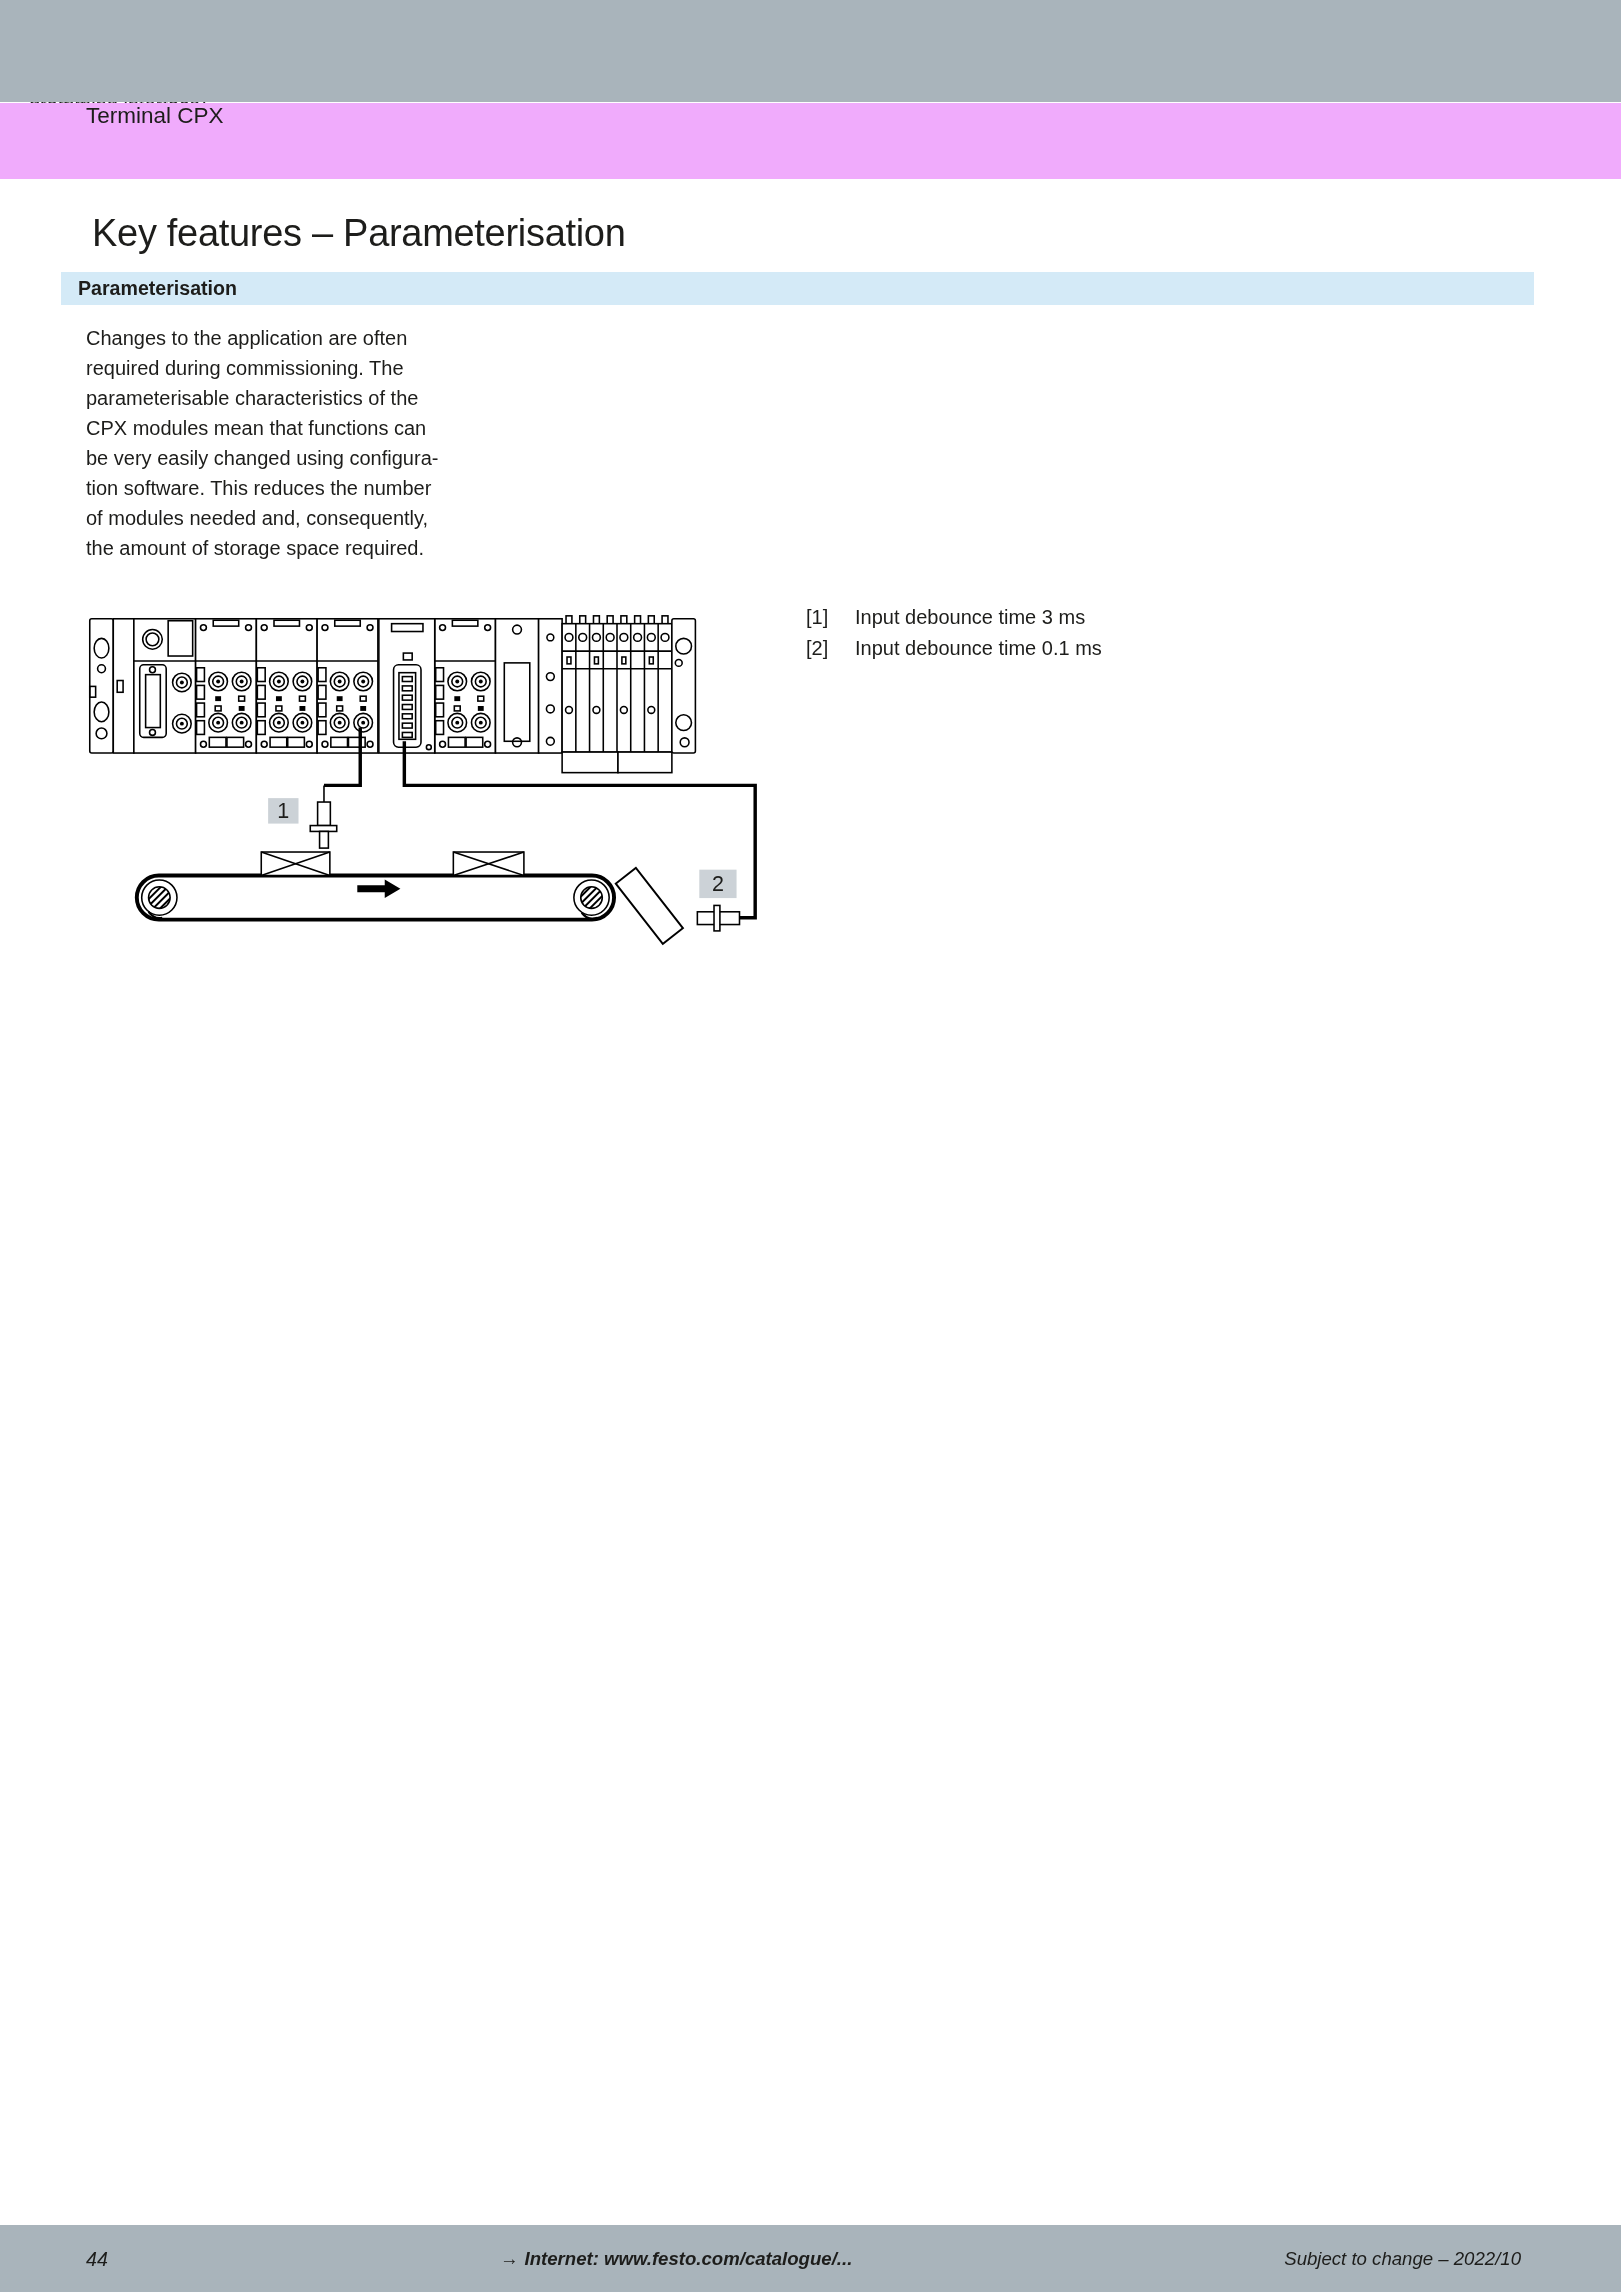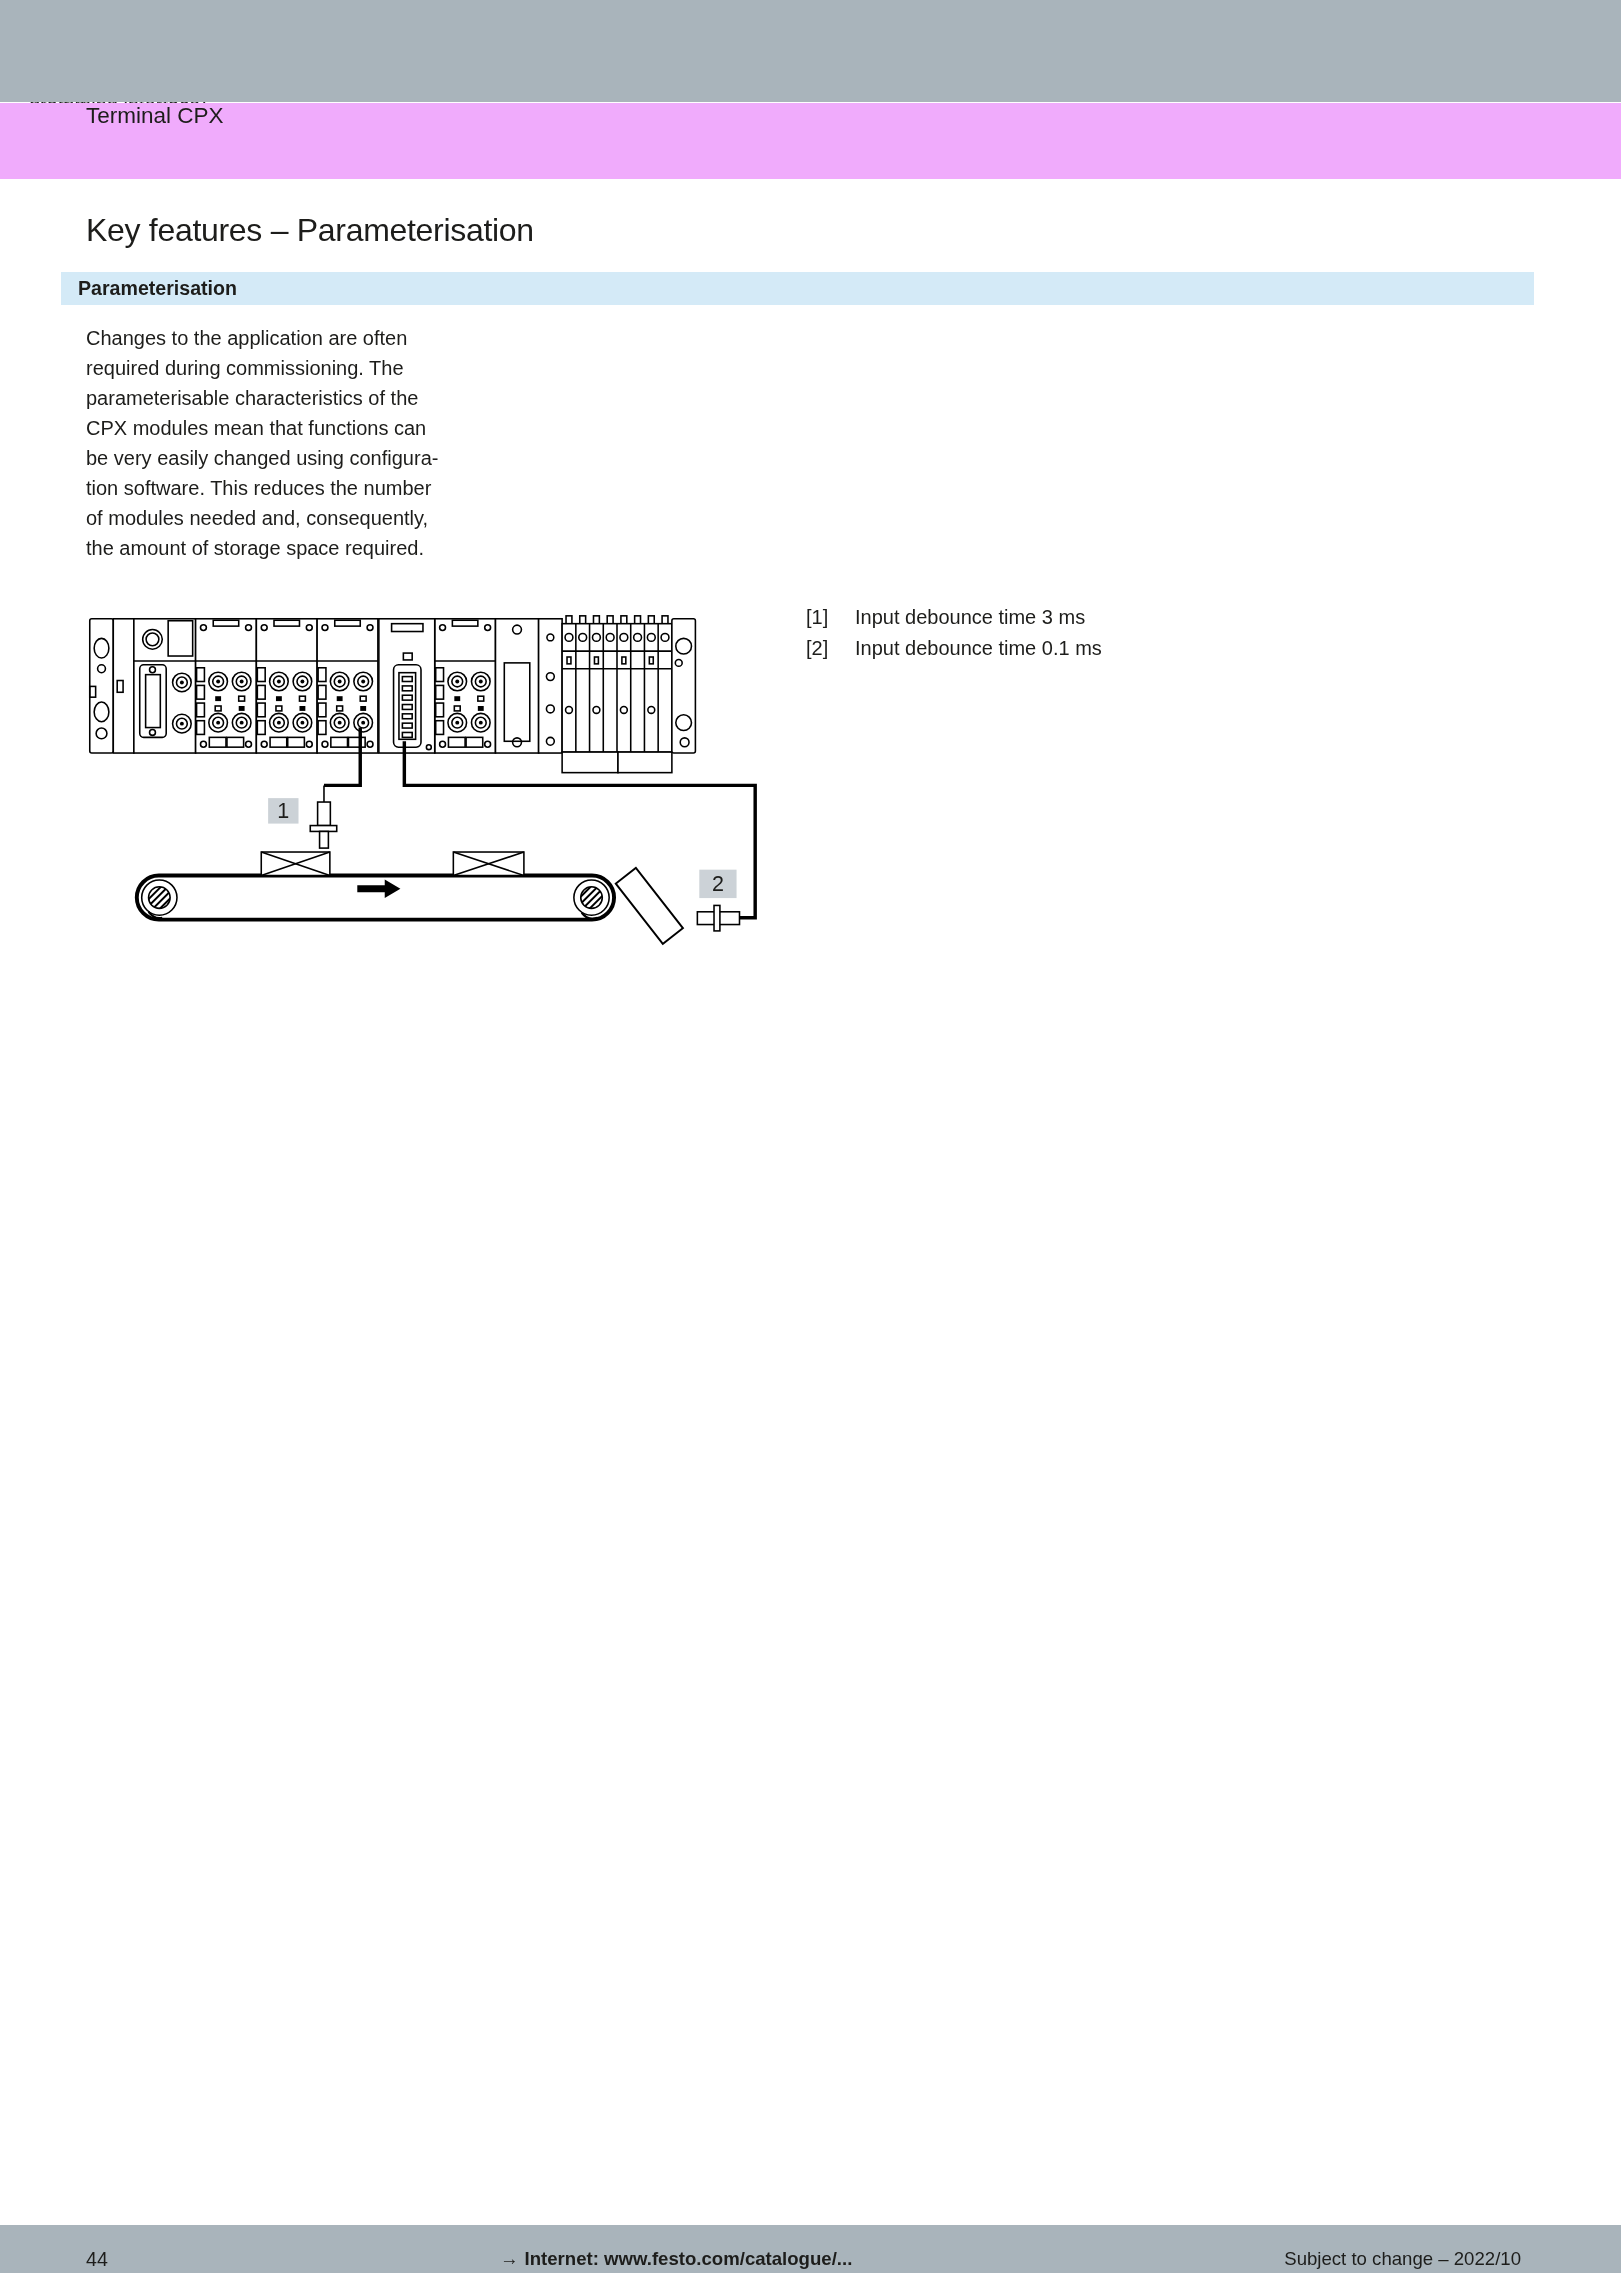--- a/index.html
+++ b/index.html
@@ -9,41 +9,42 @@
     font-family:"Liberation Sans","DejaVu Sans",sans-serif;
     color:#1d1d1b;
   }
   .band-top{position:absolute;left:0;top:0;width:1621px;height:102px;background:#a9b4bb;}
   .band-product{
     position:absolute;left:0;top:103px;width:1621px;height:76px;background:#f0abfc;
     display:flex;align-items:flex-start;
   }
   .product-line{margin-left:86px;font-size:22.5px;}
   .page-title{
-    position:absolute;left:86px;top:212px;font-size:32px;letter-spacing:-0.3px;
+    position:absolute;left:92px;top:212px;font-size:38px;letter-spacing:-0.3px;
   }
   .section-bar{
     position:absolute;left:61px;top:272px;width:1473px;height:33px;background:#d4eaf7;
     font-size:19.6px;font-weight:bold;line-height:33px;padding-left:17px;box-sizing:border-box;
   }
   .col{
     position:absolute;top:323px;font-size:20px;line-height:30px;white-space:pre;
   }
   .col1{left:86px;} .col2{left:444px;} .col3{left:806px;}
   .col4{left:1166px;top:323px;}
   .bullet-row{display:flex;font-size:20px;line-height:30px;}
   .bullet-glyph{width:29px;}
   .bullet-text{white-space:pre;}
   .legend{position:absolute;left:806px;top:602px;font-size:20px;line-height:31px;}
   .legend-row{display:flex;}
   .legend-ref{width:49px;}
   .diagram{position:absolute;left:78px;top:603px;width:686px;height:353px;}
   .footer{
-    position:absolute;left:0;top:2225px;width:1621px;height:48px;background:#a9b4bb;
+    position:absolute;left:0;top:2225px;width:1621px;height:68px;background:#a9b4bb;
     font-size:18.6px;
+    font-style:italic;
   }
   .footer-page{position:absolute;left:86px;top:0;line-height:68px;font-size:19.6px;}
   .footer-internet{position:absolute;left:500px;top:0;line-height:68px;font-weight:bold;}
   .footer-internet .arrow{font-weight:bold;margin-right:5.9px;}
   .footer-note{position:absolute;right:100px;top:0;line-height:68px;}
   svg .ln{stroke:#000;fill:none;stroke-width:1.6;}
   svg .fw{stroke:#000;fill:#fff;stroke-width:1.6;}
   svg .callout-num{font-size:22px;fill:#1d1d1b;}
 </style>
 </head>

